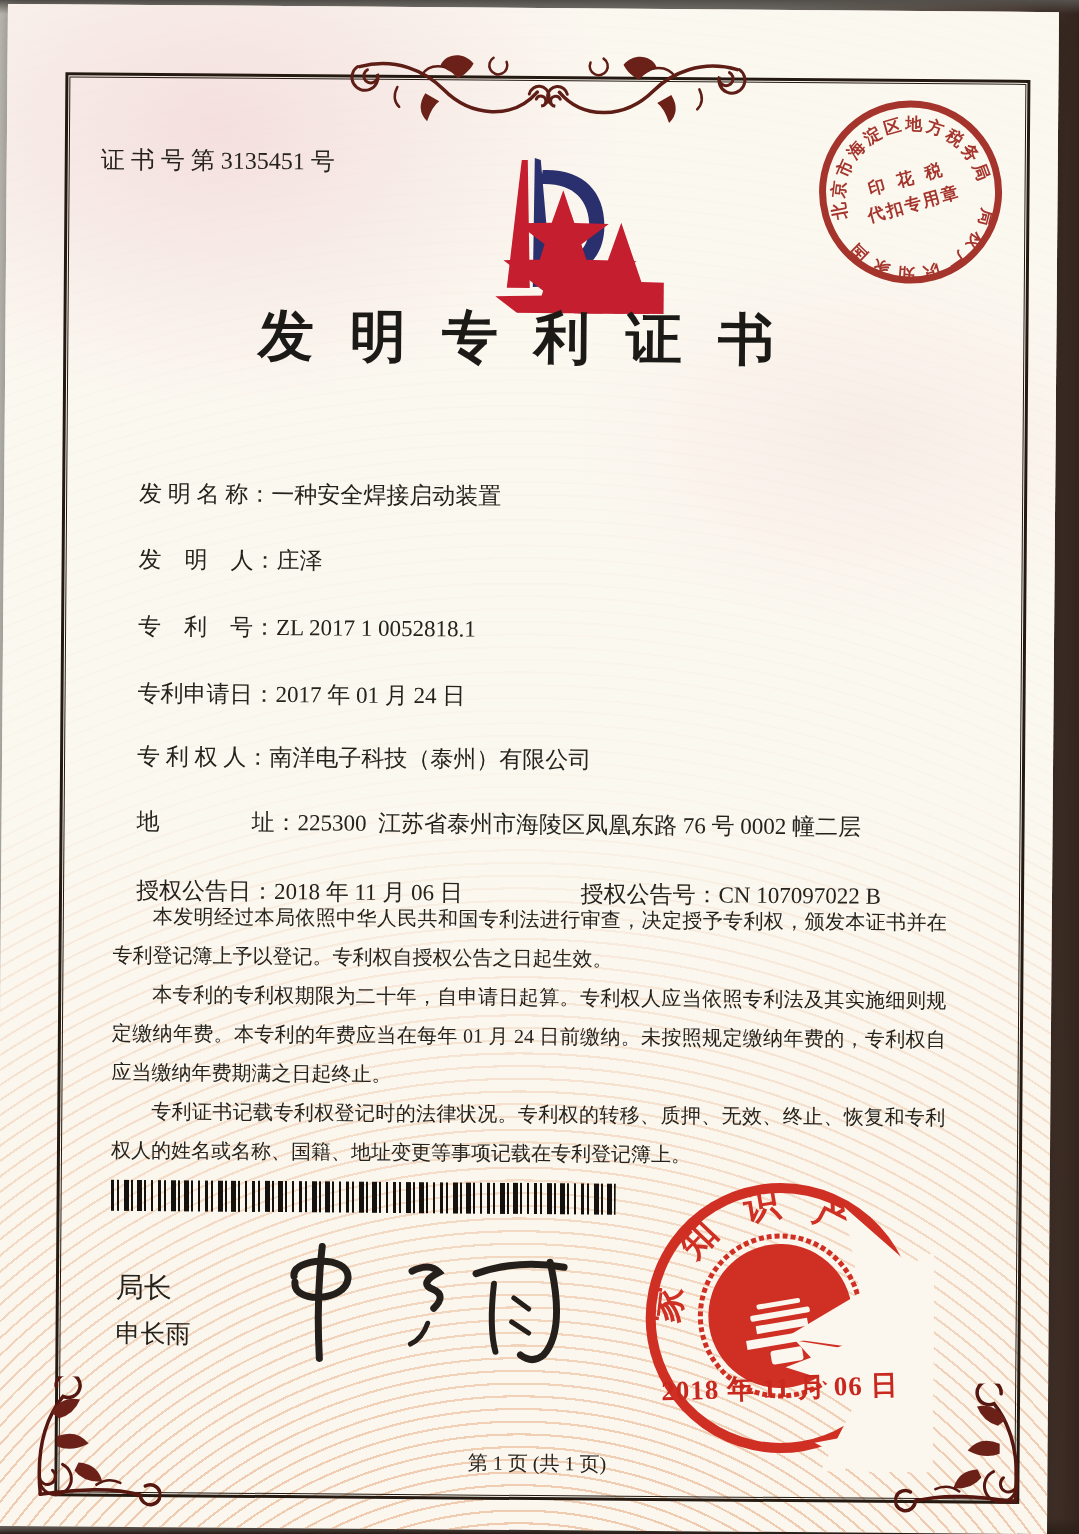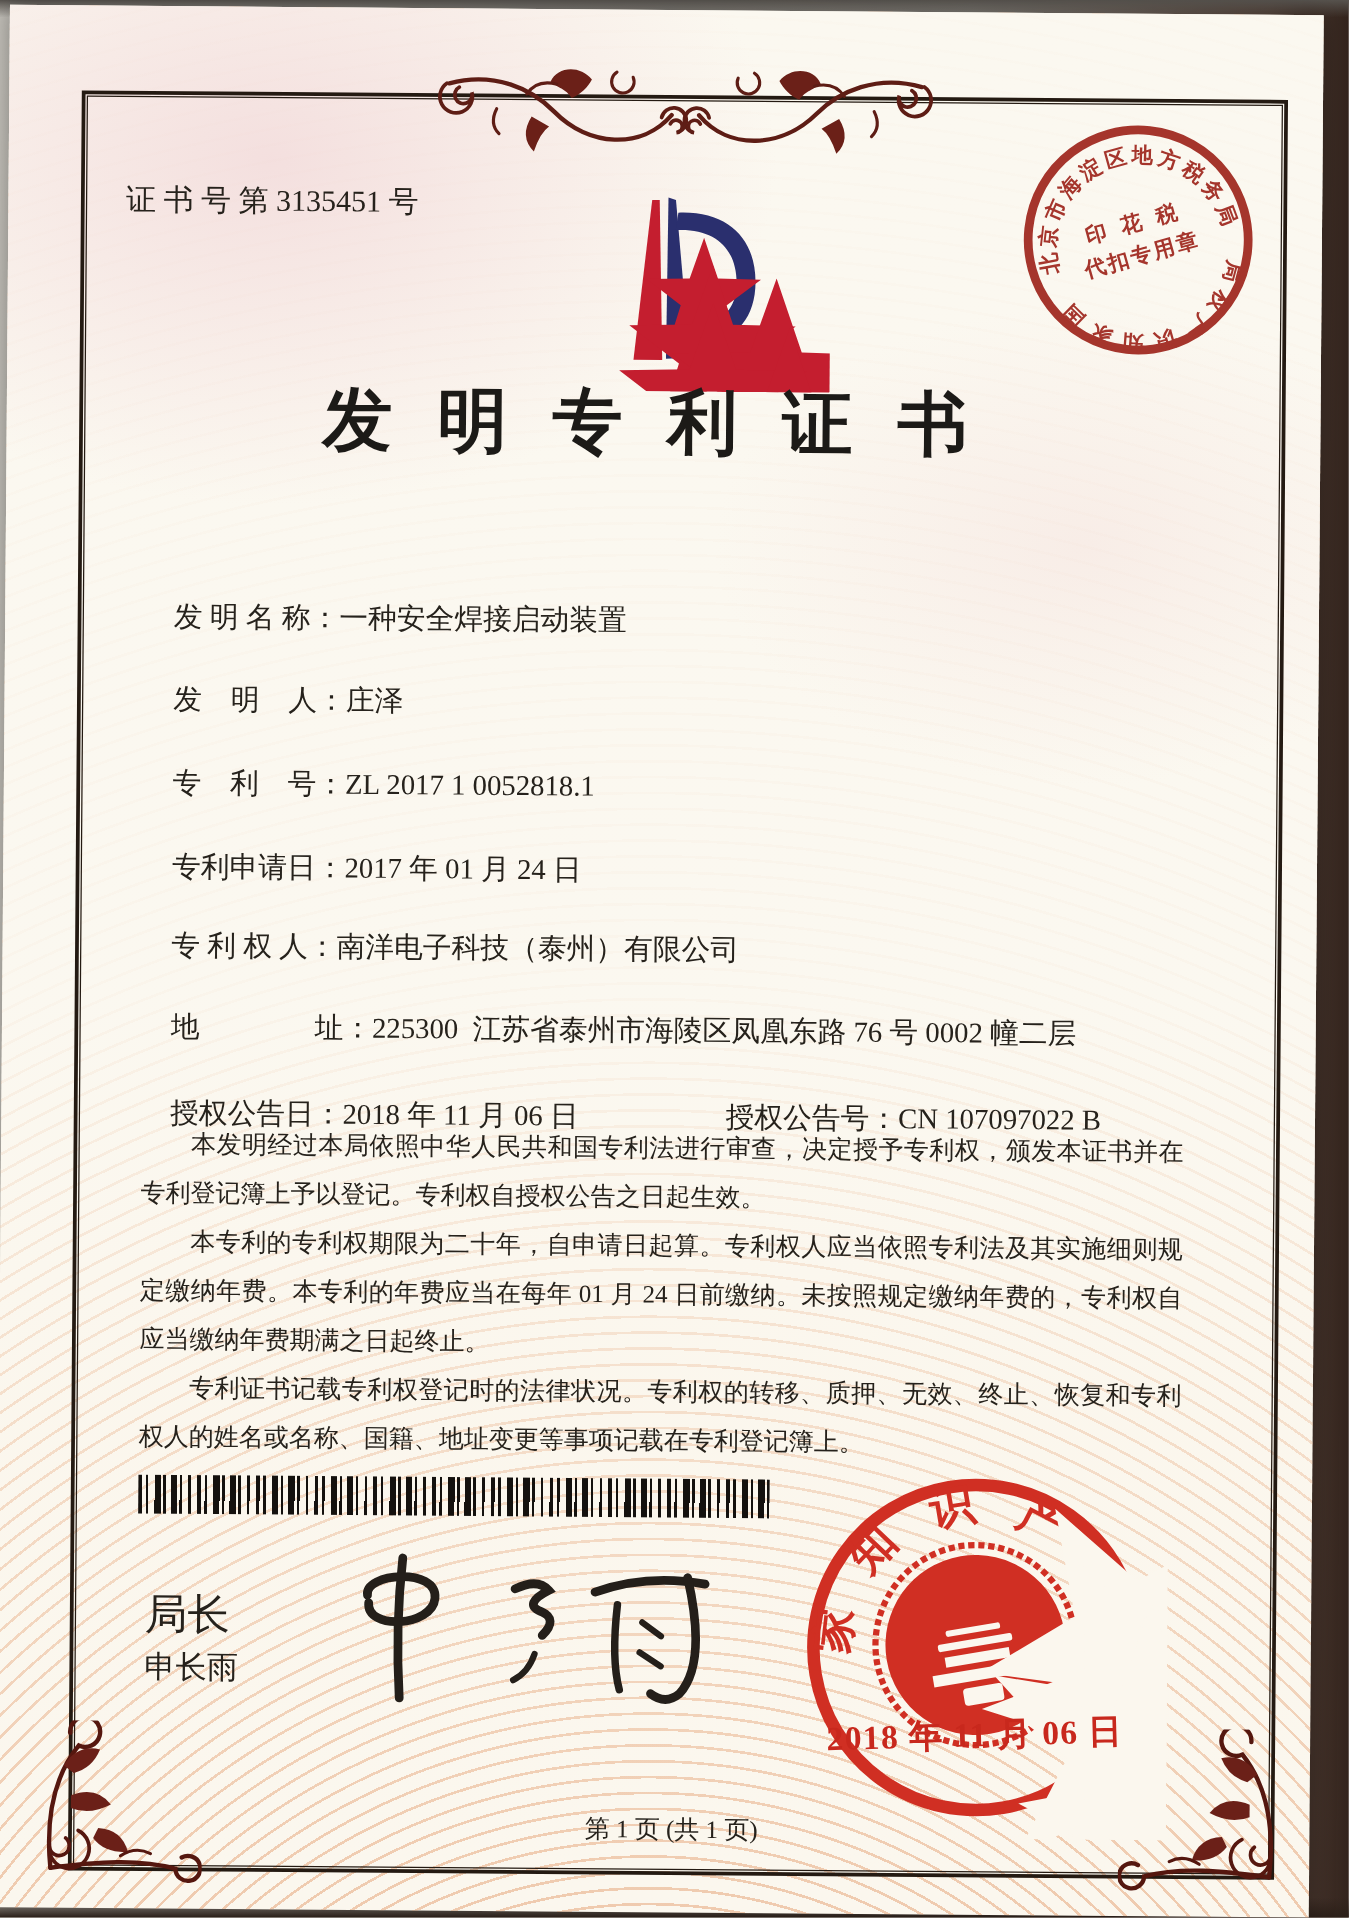--- a/index.html
+++ b/index.html
@@ -35,21 +35,21 @@
   .paras p{margin:0;text-indent:2em;}
   .barcode{position:absolute;left:112px;top:1175px;width:505px;height:31px;
     background:repeating-linear-gradient(90deg,
       #14110e 0 3px, transparent 3px 6px,
       #14110e 6px 8px, transparent 8px 13px,
       #14110e 13px 18px, transparent 18px 20px,
       #14110e 20px 22px, transparent 22px 26px,
       #14110e 26px 31px, transparent 31px 33px,
       #14110e 33px 35px, transparent 35px 40px,
       #14110e 40px 42px, transparent 42px 47px);}
-  .director-title{position:absolute;left:118px;top:1264px;font-size:34px;color:#26221c;
+  .director-title{position:absolute;left:118px;top:1264px;font-size:28px;color:#26221c;
     font-family:"Liberation Sans","DejaVu Sans",sans-serif;}
   .director-name{position:absolute;left:118px;top:1312px;font-size:25px;color:#26221c;
     font-family:"Liberation Sans","DejaVu Sans",sans-serif;text-align:right;}
   .footer{position:absolute;left:58px;right:28px;top:1442px;text-align:center;font-size:20px;color:#26221c;}
   .svg-abs{position:absolute;}
   .seal-text{font-weight:bold;}
 </style>
 </head>
 <body>
 

